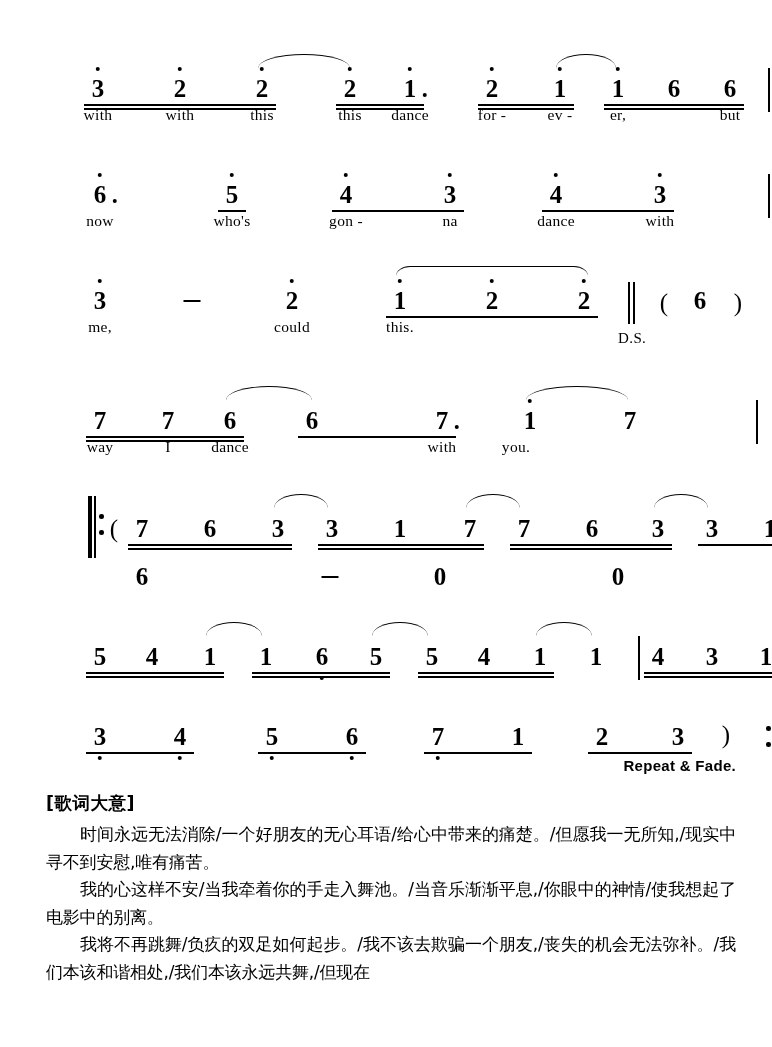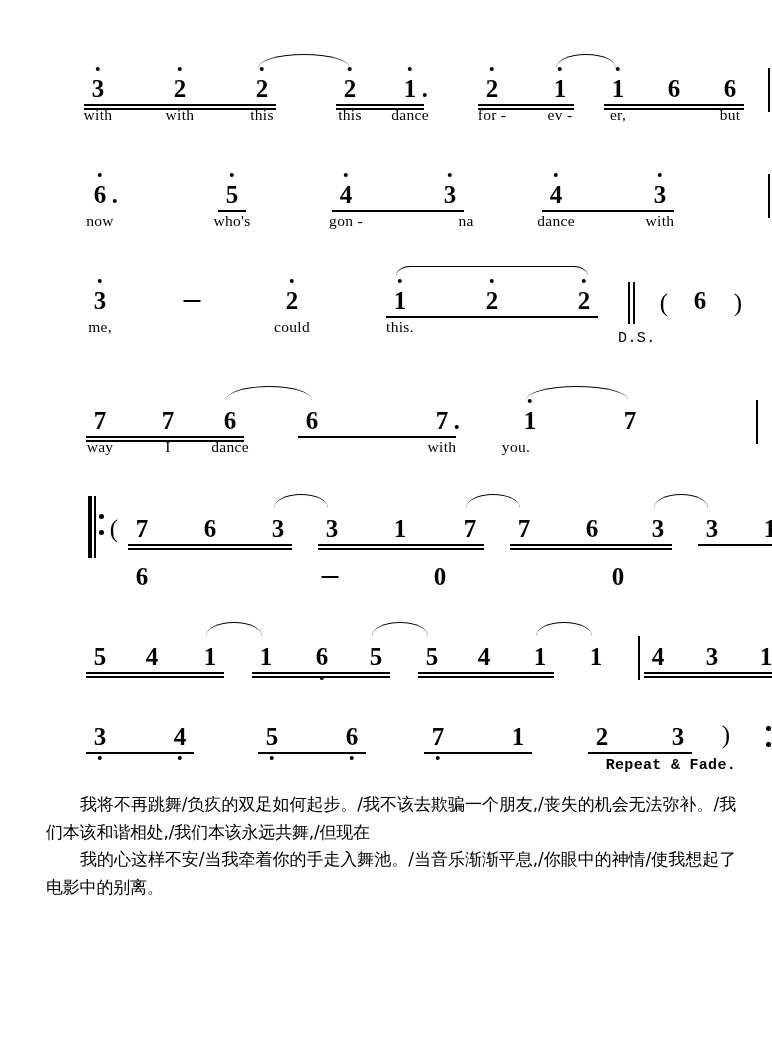--- a/index.html
+++ b/index.html
@@ -142,21 +142,21 @@
   .paren {
     position: absolute;
     font-family: "Liberation Serif", serif;
     font-size: 25px;
     line-height: 1;
     transform: translateX(-50%);
   }
 
   .marking {
     position: absolute;
-    font-family: Liberation Mono, monospace;
+    font-family: Liberation Serif, serif;
     font-size: 15px;
     letter-spacing: 0.4px;
     white-space: nowrap;
   }
 
   .lyric {
     position: absolute;
     transform: translateX(-50%);
     white-space: nowrap;
     top: 0;
@@ -182,21 +182,21 @@
     line-height: 1.62;
     text-indent: 2em;
     letter-spacing: -0.2px;
     margin: 0;
     text-align: justify;
   }
   .fade-note {
     position: absolute;
     right: 36px;
     top: 757px;
-    font-family: Liberation Mono, monospace;
+    font-family: Liberation Sans, sans-serif;
     font-size: 15px;
     font-weight: bold;
     letter-spacing: 0.3px;
   }
 </style>
 </head>
 <body>
 
 <div class="sheet">
 
@@ -247,21 +247,21 @@
           <div class="note" style="left: 410px; top: 2px;">3<span class="dot-up"></span></div>
           <div class="beam" style="left: 502px; width: 132px; top: 30px;"></div>
           <div class="note" style="left: 516px; top: 2px;">4<span class="dot-up"></span></div>
           <div class="note" style="left: 620px; top: 2px;">3<span class="dot-up"></span></div>
           <div class="barline" style="left: 728px; top: -6px; height: 44px;"></div>
         </div>
         <div class="lyricrow">
           <span class="lyric" style="left: 60px;">now</span>
           <span class="lyric" style="left: 192px;">who's</span>
           <span class="lyric" style="left: 306px;">gon -</span>
-          <span class="lyric" style="left: 426px;">na</span>
+          <span class="lyric" style="left: 410px;">na</span>
           <span class="lyric" style="left: 516px;">dance</span>
           <span class="lyric" style="left: 620px;">with</span>
         </div>
       </div>
       <div class="system" style="top: 252px;">
         <div class="noterow">
           <div class="slur flat" style="left: 356px; width: 192px; top: -20px;"></div>
           <div class="note" style="left: 60px; top: 2px;">3<span class="dot-up"></span></div>
           <div class="dash" style="left: 152px; top: 14px;"></div>
           <div class="note" style="left: 252px; top: 2px;">2<span class="dot-up"></span></div>
@@ -391,17 +391,19 @@
             <span class="rp-dot" style="left:0;top:14px"></span>
             <span class="rp-dot" style="left:0;top:30px"></span>
           </div>
         </div>
       </div>
     </div>
 
   <div class="fade-note">Repeat &amp; Fade.</div>
 
   <div class="prose-block">
+    <div class="prose-head">[歌词大意]</div>
+    <p class="prose-p">时间永远无法消除/一个好朋友的无心耳语/给心中带来的痛楚。/但愿我一无所知,/现实中寻不到安慰,唯有痛苦。</p>
+    <p class="prose-p">我的心这样不安/当我牵着你的手走入舞池。/当音乐渐渐平息,/你眼中的神情/使我想起了电影中的别离。</p>
     <p class="prose-p">我将不再跳舞/负疚的双足如何起步。/我不该去欺骗一个朋友,/丧失的机会无法弥补。/我们本该和谐相处,/我们本该永远共舞,/但现在</p>
-    <p class="prose-p">我的心这样不安/当我牵着你的手走入舞池。/当音乐渐渐平息,/你眼中的神情/使我想起了电影中的别离。</p>
   </div>
 
 </div>
 
 </body></html>

